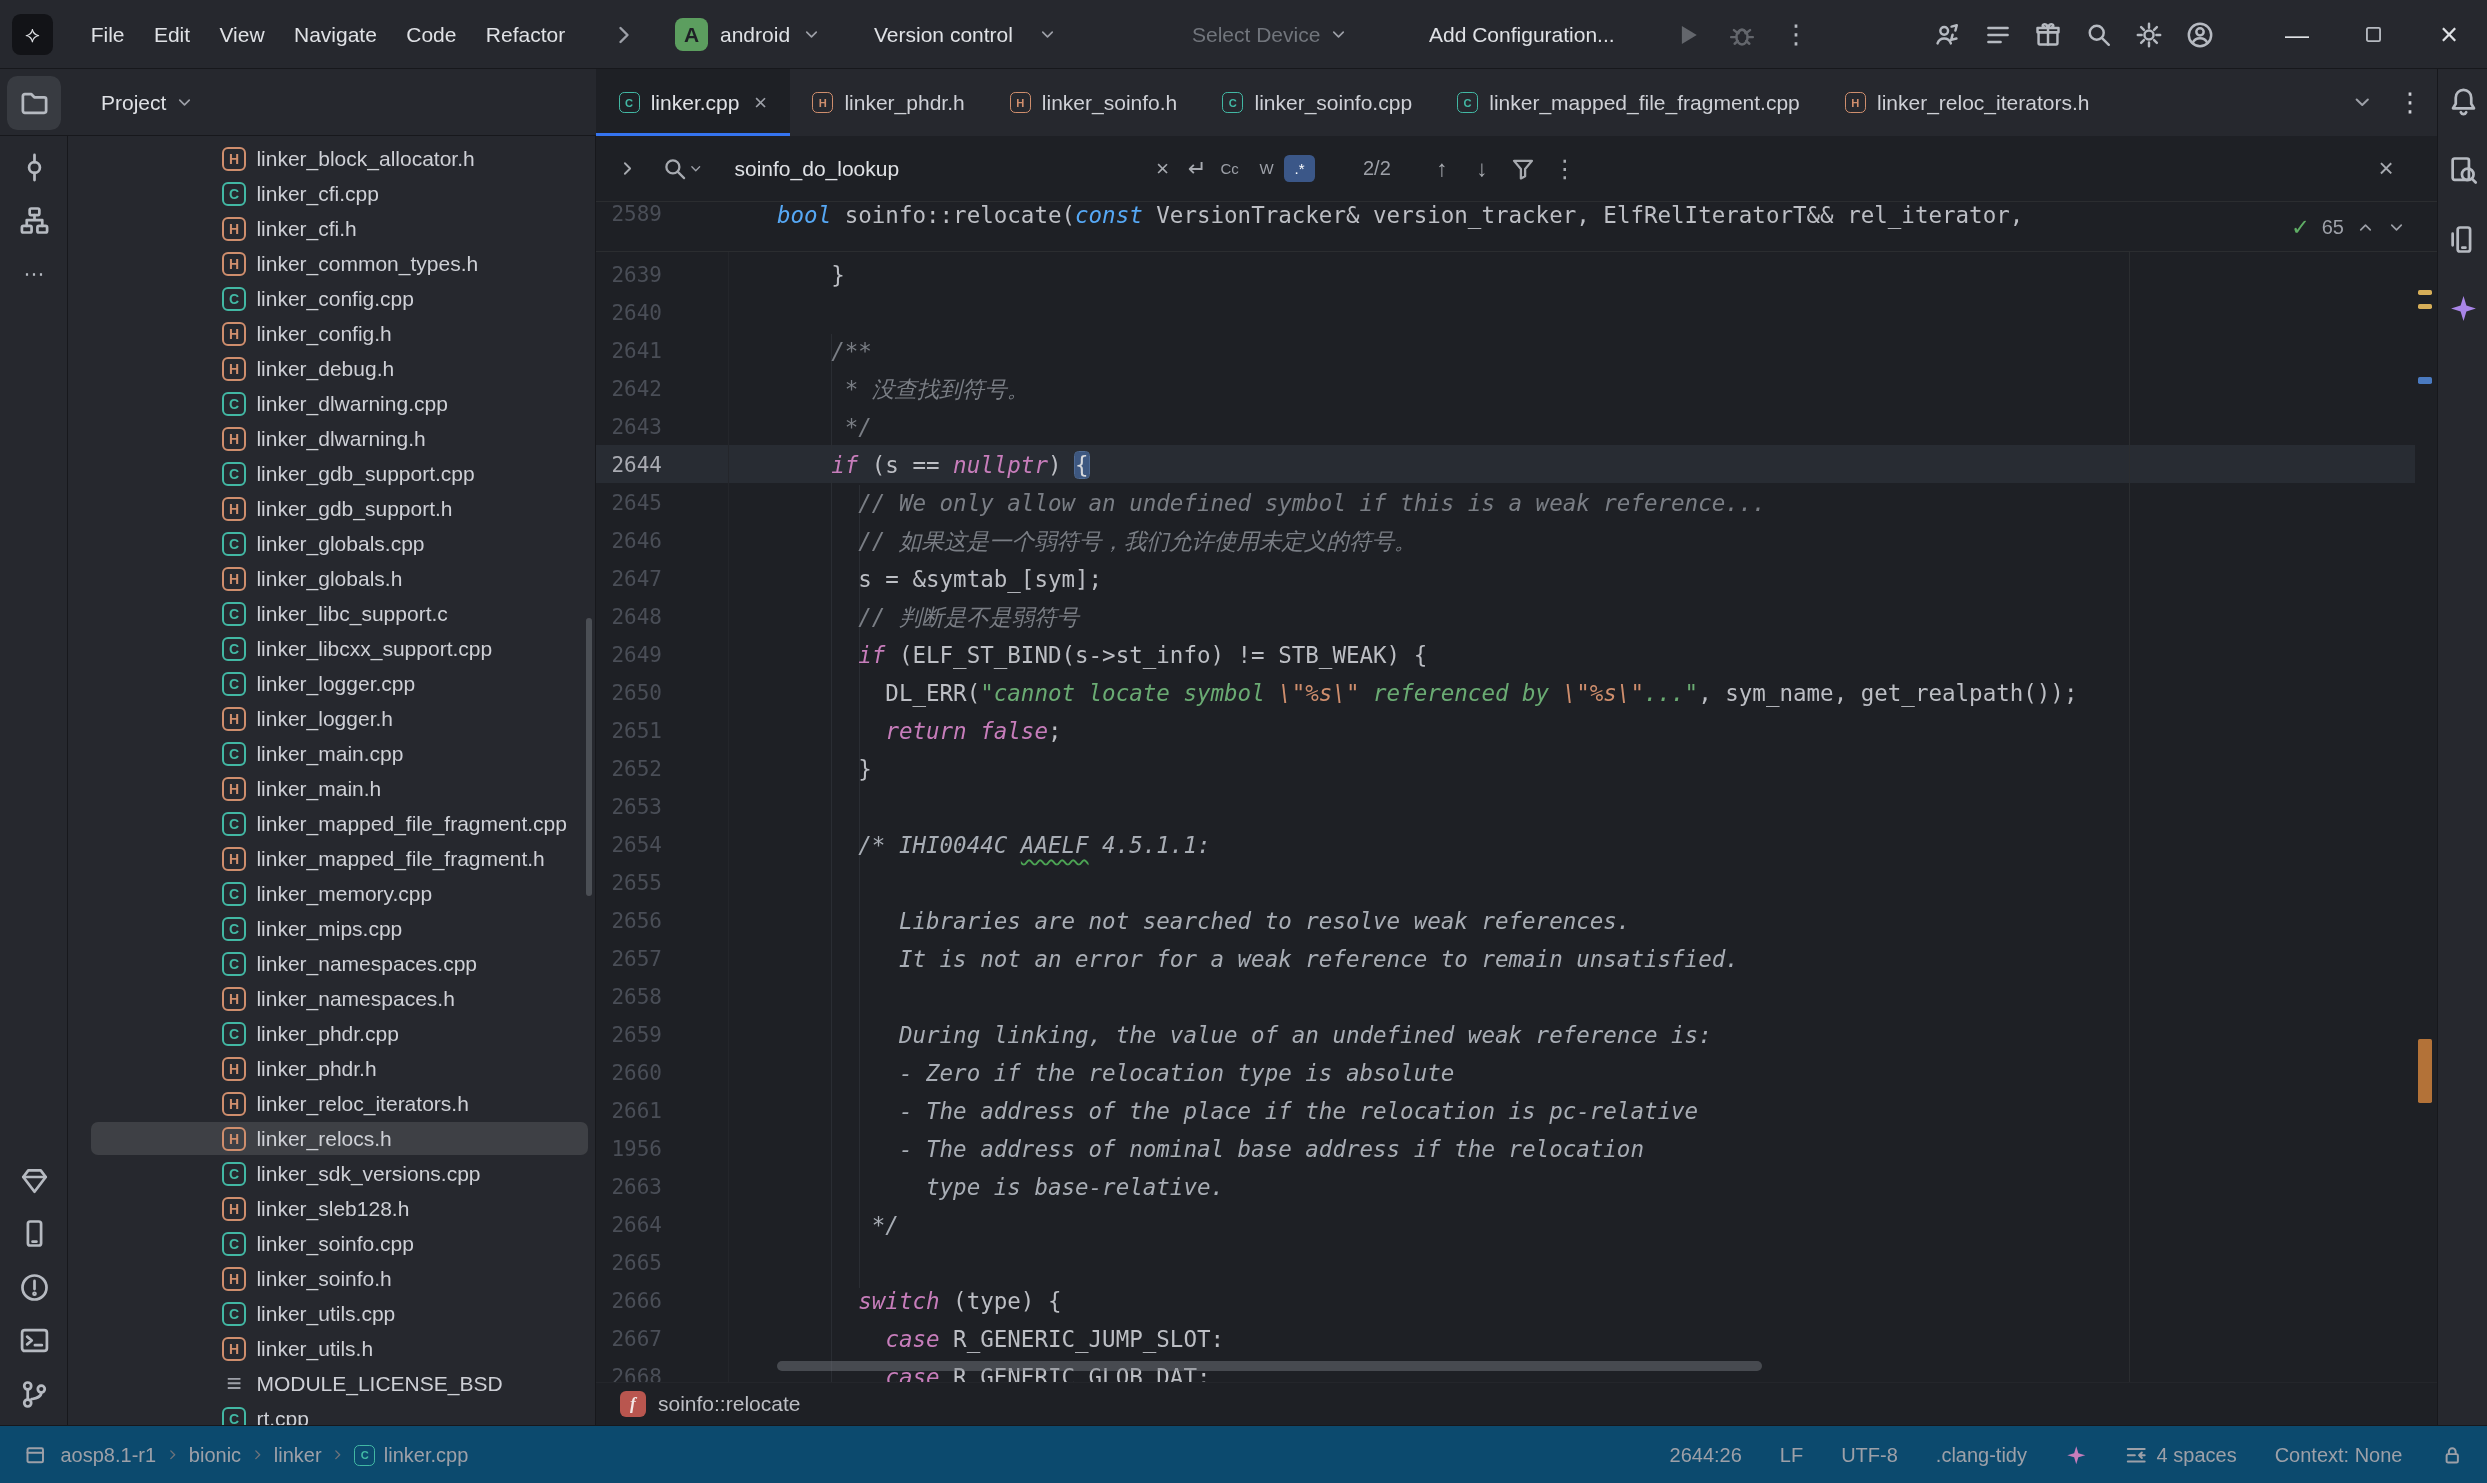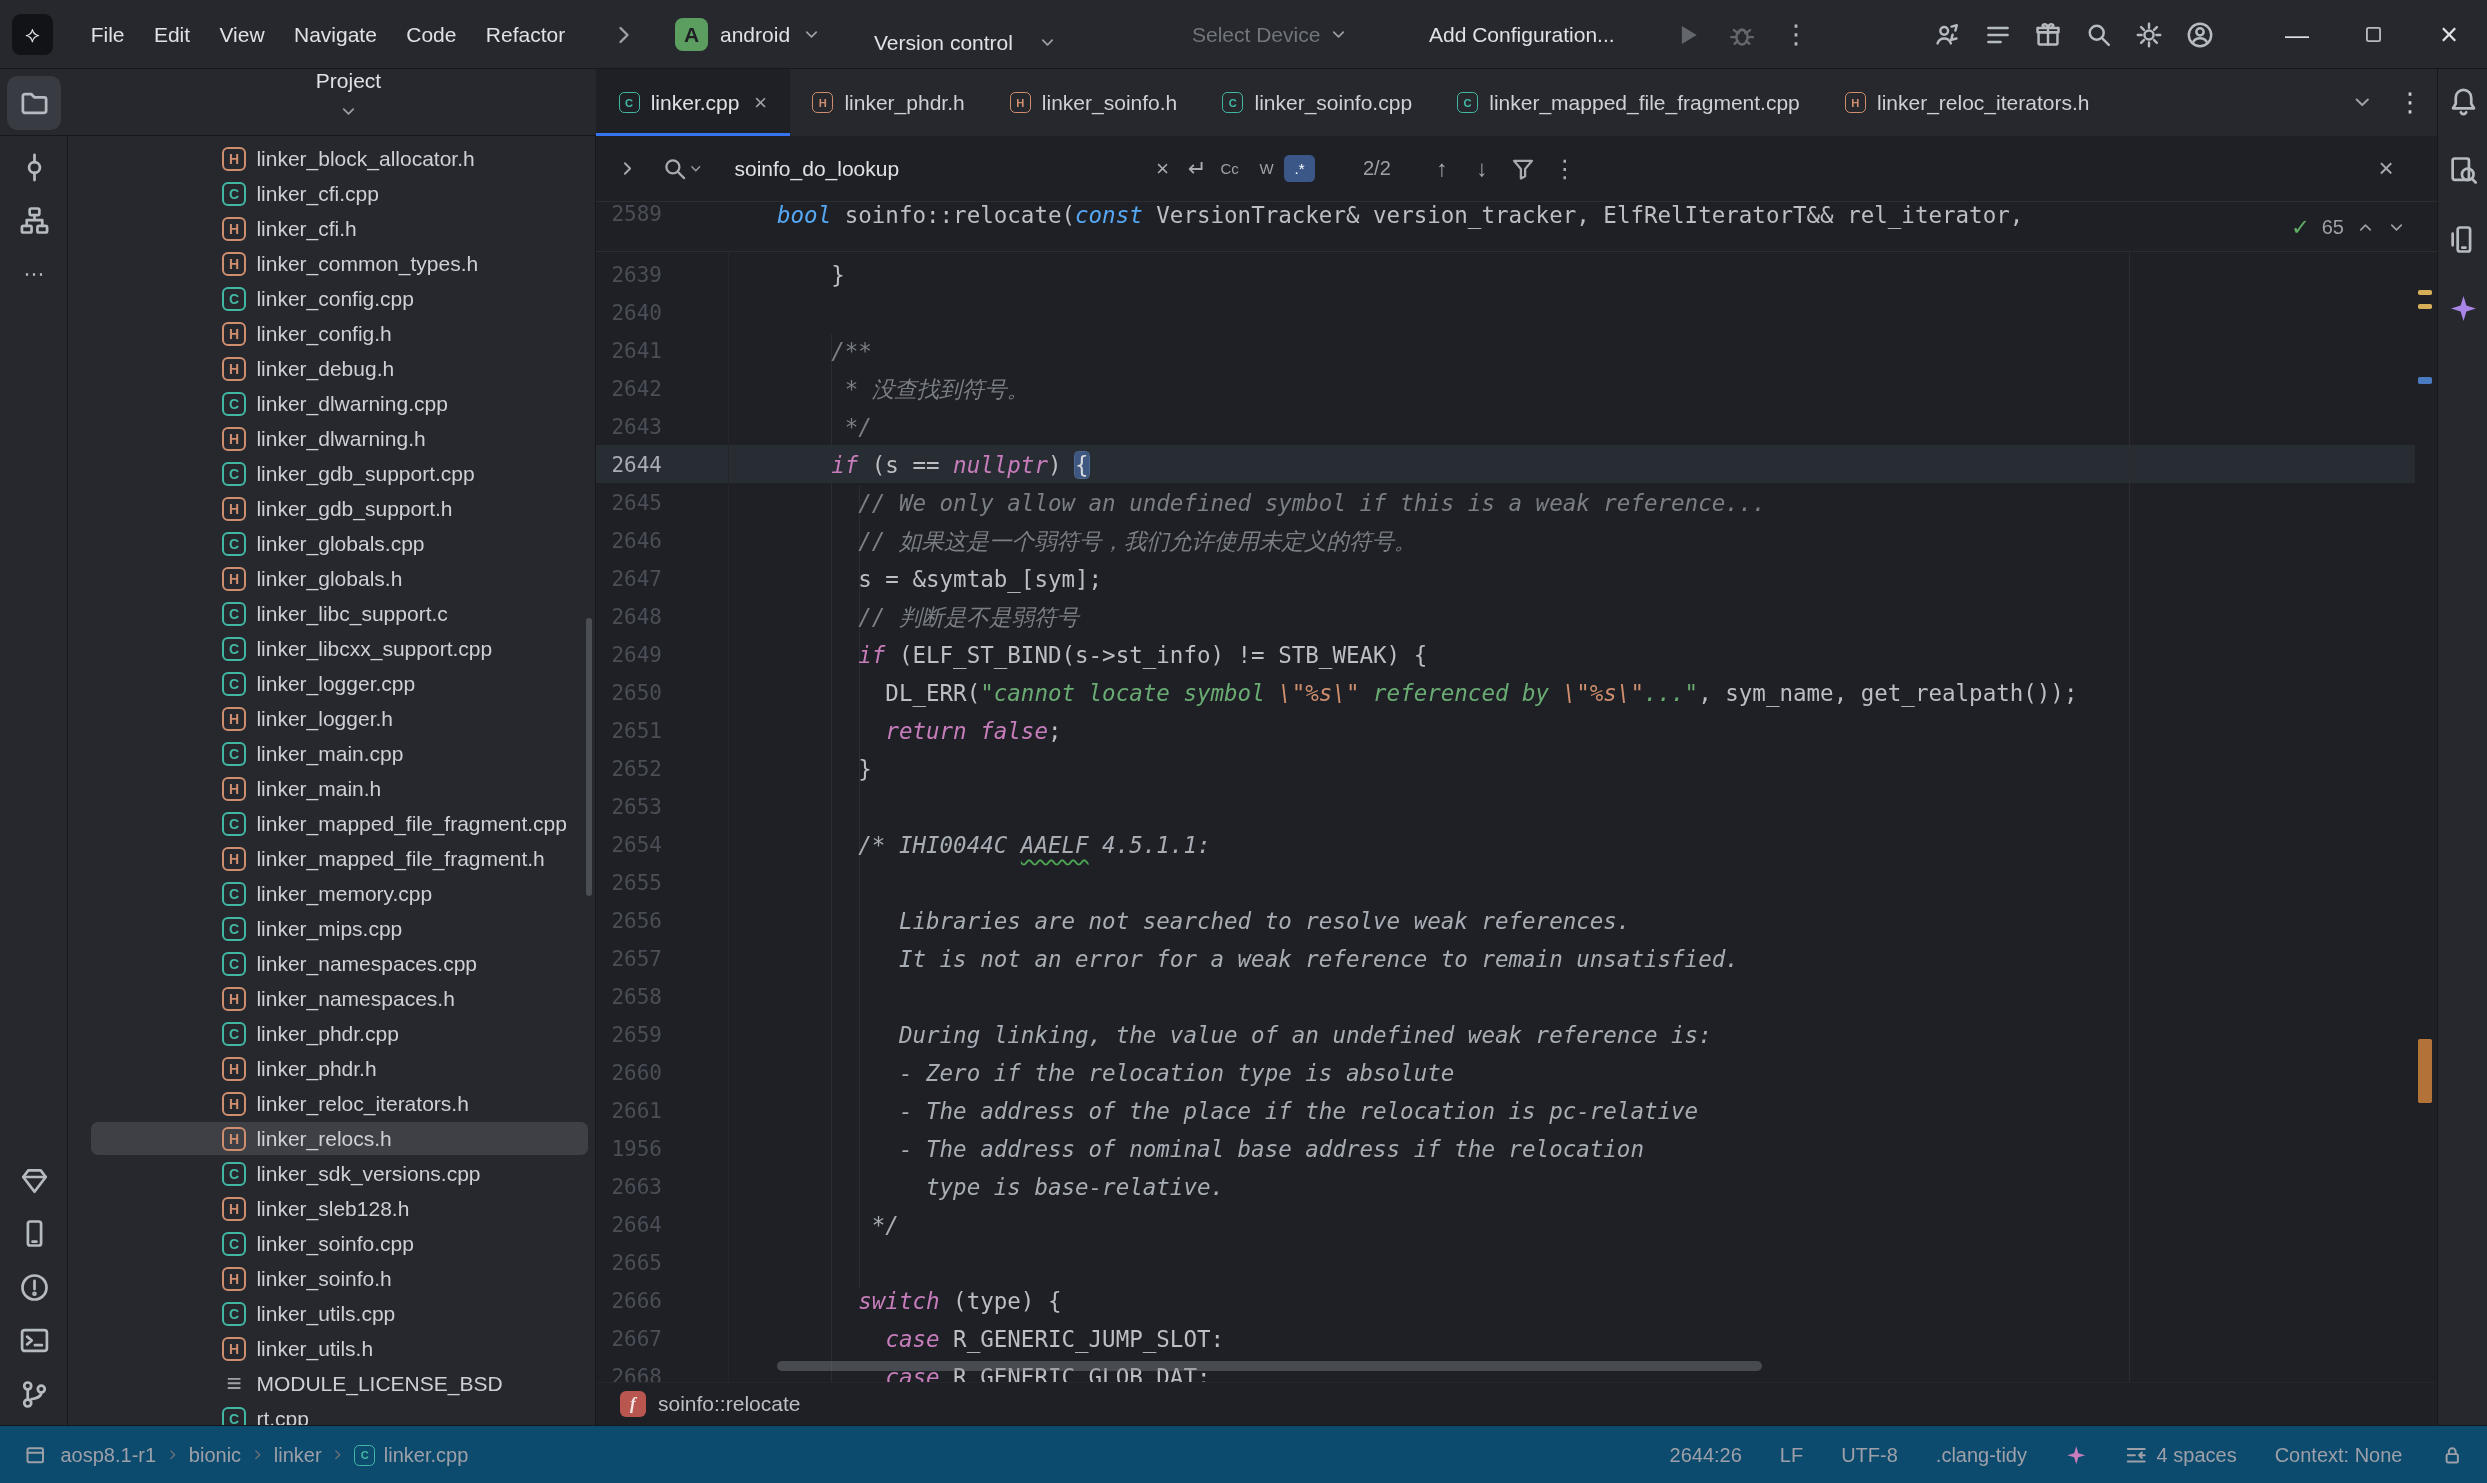--- a/index.html
+++ b/index.html
@@ -16,34 +16,34 @@
   .ic.fill svg { fill:currentColor; stroke:none; }
 
   
   #titlebar { left:0; top:0; width:2487px; height:69px; background:#26282E; border-bottom:0.9px solid #17181C; }
   #logo { left:12px; top:14px; width:41px; height:41px; border-radius:8.6px; background:#121317; color:#DFE1E5; display:flex; align-items:center; justify-content:center; font-size:22.5px; }
   #menubar { left:76px; top:0; height:69px; }
   .menu-item { padding:0 14.7px; height:69px; display:flex; align-items:center; color:#DFE1E5; cursor:default; }
   #menu-overflow { left:610px; top:21px; width:28px; height:28px; color:#9DA0A8; }
   #run-widget { left:675px; top:0; height:69px; gap:12px; }
   #run-app-icon { width:33px; height:33px; border-radius:7.8px; background:#5C9E5F; color:#1E2025; font-weight:bold; font-size:21px; display:flex; align-items:center; justify-content:center; }
-  #vcs-widget { left:874px; top:8px; height:69px; gap:25px; }
+  #vcs-widget { left:874px; top:0; height:69px; gap:25px; }
   .chev { width:19px; height:19px; color:#9DA0A8; }
   #device-selector { left:1192px; top:0; height:69px; gap:8.6px; color:#71757C; }
   #add-config { left:1429px; top:0; height:69px; color:#DFE1E5; }
   #run-controls { left:1674px; top:0; height:69px; gap:26px; }
   #titlebar-icons { left:1933px; top:0; height:69px; gap:22.5px; }
   #window-controls { right:0; top:0; height:69px; }
   .wbtn { width:76px; height:69px; display:flex; align-items:center; justify-content:center; color:#DFE1E5; font-size:24px; }
   .tb-ic { width:28px; height:28px; }
 
   
   #row2 { left:0; top:69px; width:2487px; height:67px; background:#26282E; border-bottom:0.9px solid #17181C; }
   #stripe-project-btn { left:7px; top:76px; width:54px; height:54px; border-radius:10.4px; background:#383B41; }
-  #project-header { left:68px; top:69px; width:528px; height:67px; padding-left:33px; gap:8.6px;flex-direction:column; }
+  #project-header { left:68px; top:69px; width:528px; height:67px; padding-left:33px; gap:8.6px; }
   #tabbar { left:596px; top:69px; width:1841px; height:67px; background:#26282E; }
   .tab { height:67px; padding:0 22.5px; display:flex; align-items:center; gap:11.2px; color:#CED0D6; position:relative; }
   .tab.active { background:#1E2025; color:#DFE1E5; }
   .tab.active::after { content:""; position:absolute; left:0; right:0; bottom:0; height:2.6px; background:#3574F0; }
   .tab .close { color:#9DA0A8; font-size:22.5px; margin-left:3.5px; }
   #tabbar-controls { position:absolute; right:14px; top:0; height:67px; display:flex; align-items:center; gap:24px; color:#CED0D6; }
 
   
   #left-stripe { left:0; top:136px; width:68px; bottom:59px; background:#26282E; border-right:0.9px solid #17181C; }
   #left-stripe .col-top { position:absolute; top:15.5px; left:0; width:68px; display:flex; flex-direction:column; align-items:center; gap:22.5px; }

